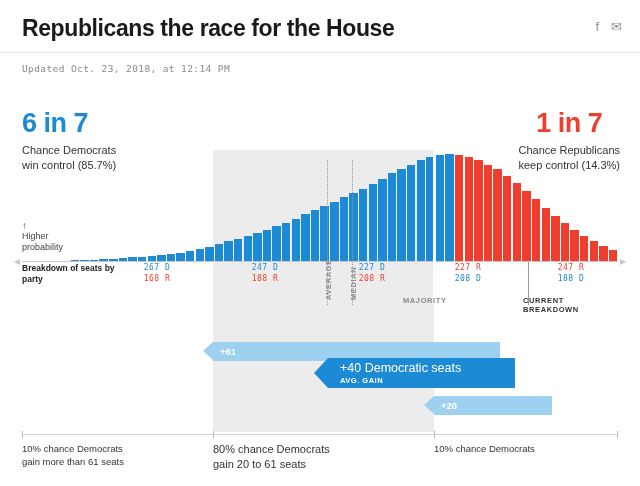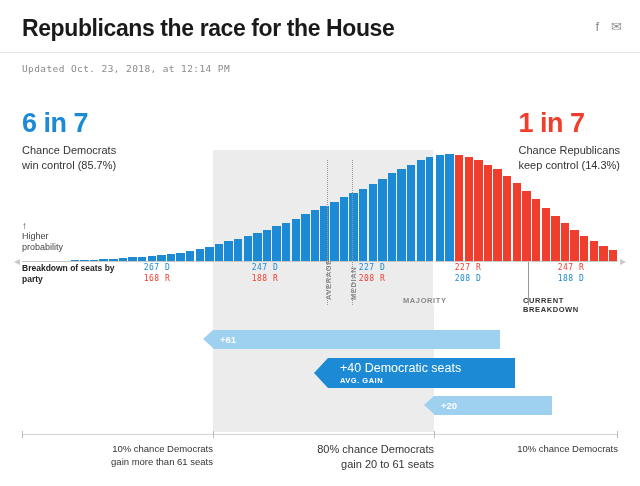--- a/index.html
+++ b/index.html
@@ -66,21 +66,21 @@
   .prob-left {
     position: absolute;
     left: 22px;
     top: 108px;
     text-align: left;
   }
   .prob-right {
     position: absolute;
     right: 20px;
     top: 108px;
-    text-align: left;
+    text-align: center;
   }
   .prob-big {
     font-size: 27px;
     font-weight: bold;
     letter-spacing: -0.5px;
     line-height: 30px;
   }
   .prob-big.dem { color: #1c8ad4; }
   .prob-big.rep { color: #ef3e2d; }
   .prob-sub {
@@ -233,21 +233,21 @@
   }
   .range-text {
     position: relative;
     font-size: 9.5px;
     font-weight: bold;
     color: #fff;
     z-index: 3;
     padding-left: 7px;
   }
 
-  .bar61 { left: 213px; top: 0px; width: 287px; }
+  .bar61 { left: 213px; top: 12px; width: 287px; }
   .bar61 .range-fill { background: #9ed0ef; }
   .bar61 .range-arrow { left: -10px; border-right: 10px solid #9ed0ef; }
 
   .bar40 {
     left: 328px;
     top: 28px;
     width: 187px;
     height: 30px;
   }
   .bar40 .range-fill { background: #1c8ad4; }
@@ -285,21 +285,21 @@
     width: 1px;
     height: 7px;
     background: #bdbdbd;
   }
   .caption {
     position: absolute;
     top: 442px;
     font-size: 9.5px;
     line-height: 13px;
     color: #333;
-    text-align: right;
+    text-align: left;
   }
   .caption.mid { font-size: 11px; line-height: 15px; }
 </style>
 </head>
 <body>
 
 <div class="page">
 
   <div class="header">
     <div class="title">Republicans the race for the House</div>

